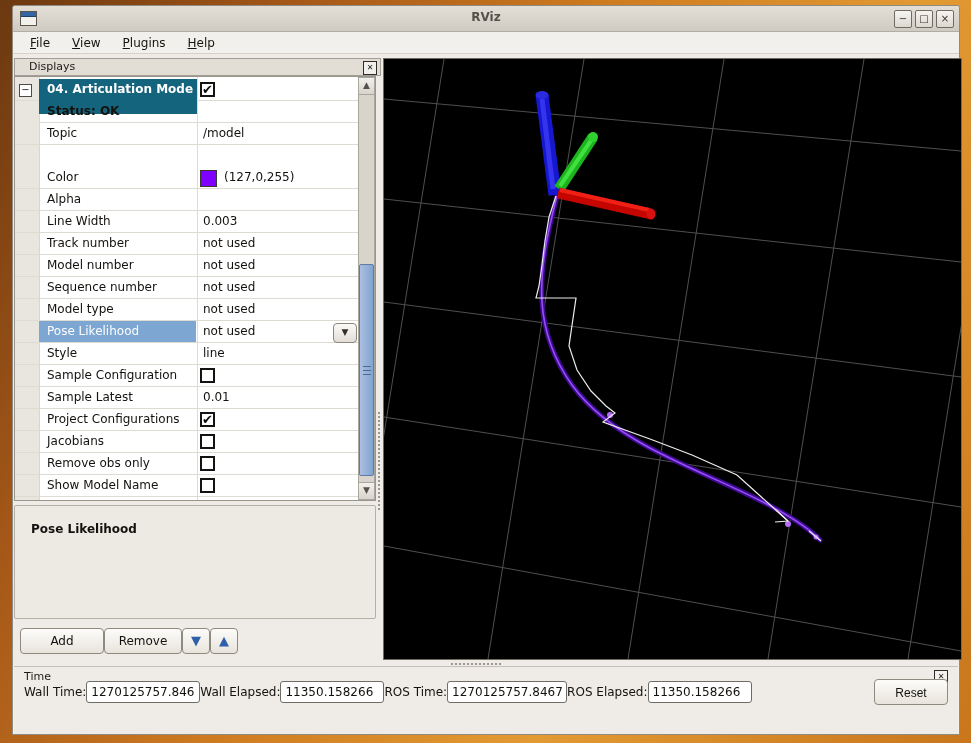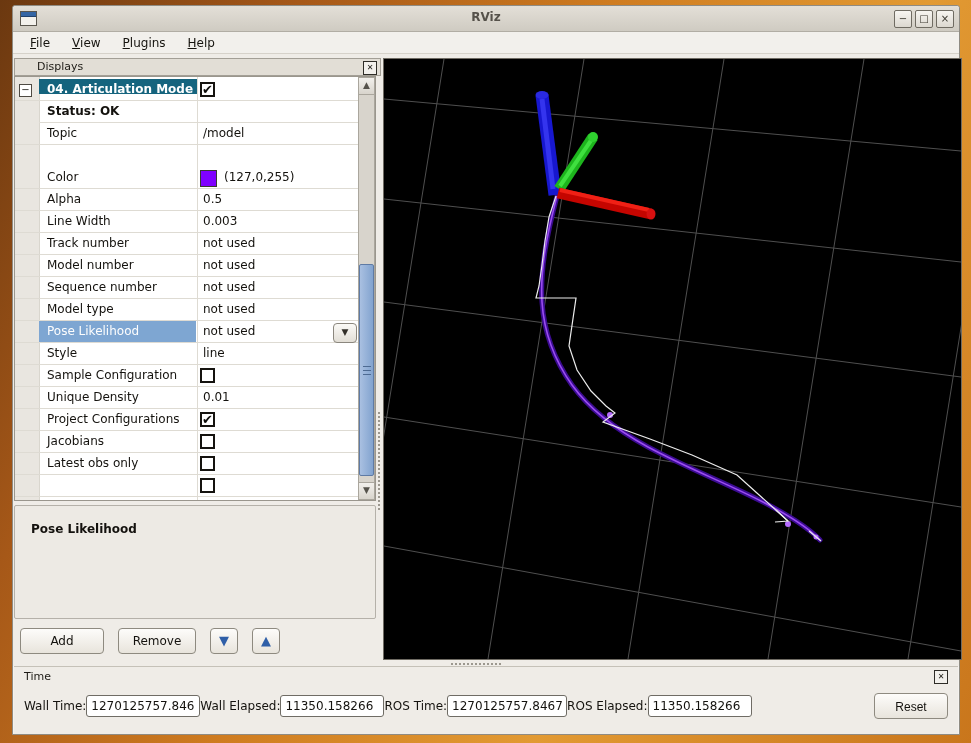--- a/index.html
+++ b/index.html
@@ -21,32 +21,32 @@
   
   .menubar{position:absolute;left:0;top:26px;right:0;height:22px;background:#f2f0ec;border-bottom:1px solid #d6d2ca;
     display:flex;align-items:center;padding-left:8px;gap:4px;box-sizing:border-box;}
   .menuitem{font-size:12px;color:#16140f;padding:2px 9px;}
   
   .main{position:absolute;left:0;top:48px;right:0;bottom:68px;background:#efece7;}
   
   .dpanel{position:absolute;left:1px;top:0;width:367px;height:611px;}
   .dockhead{position:absolute;left:0;top:4px;right:0;height:18px;background:#e2deD6;
     border:1px solid #a39f96;box-sizing:border-box;}
-  .dockhead .t{position:absolute;left:22px;top:1px;font-size:11px;color:#1d1b16;}
+  .dockhead .t{position:absolute;left:14px;top:1px;font-size:11px;color:#1d1b16;}
   .boxx{position:absolute;right:3px;top:2px;width:12px;height:12px;border:1px solid #2e2c27;background:#f2f0ec;
     font-size:8px;font-weight:bold;line-height:11px;text-align:center;color:#1d1b16;}
   .tree{position:absolute;left:0;top:22px;width:362px;height:425px;background:#fff;border:1px solid #9a968d;box-sizing:border-box;}
   .gutter{position:absolute;left:0;top:0;width:24px;bottom:0;background:#e9e6e0;border-right:1px solid #d9d6ce;}
   .vsep{position:absolute;left:182px;top:0;width:1px;bottom:0;background:#dedbd3;}
   .trow{position:absolute;left:0;height:22px;width:344px;border-bottom:1px solid #dedbd3;box-sizing:border-box;}
   .tname{position:absolute;left:24px;top:0;width:157px;height:21px;padding:3px 0 0 8px;font-size:12px;color:#14120e;
     white-space:nowrap;overflow:hidden;box-sizing:border-box;}
   .tval{position:absolute;left:183px;top:0;width:158px;height:21px;padding:3px 0 0 5px;font-size:12px;color:#14120e;
     white-space:nowrap;overflow:hidden;box-sizing:border-box;}
-  .rootlabel{position:absolute;left:24px;top:0;width:158px;height:15px;background:#15647e;color:#fff;
+  .rootlabel{position:absolute;left:24px;top:0;width:158px;height:35px;background:#15647e;color:#fff;
     font-weight:bold;font-size:12px;padding:3px 0 0 8px;white-space:nowrap;overflow:hidden;box-sizing:border-box;}
   .expander{position:absolute;left:4px;top:5px;width:11px;height:11px;border:1px solid #4e4a43;background:#fff;
     font-size:10px;line-height:9px;text-align:center;color:#1d1b16;}
   .cbx{position:absolute;width:15px;height:15px;border:2px solid #15130f;background:#fff;box-sizing:border-box;
     font-size:13px;line-height:11px;font-weight:bold;text-align:center;color:#0c0b08;}
   .swatch{position:absolute;left:185px;top:3px;width:15px;height:15px;background:#7f00ff;border:1px solid #3a3832;}
   .sel .tname{background:#7ea6d2;color:#fdfdfd;}
   .dropbtn{position:absolute;left:318px;top:2px;width:22px;height:18px;border:1px solid #8b8press77e;
     border:1px solid #8b877e;border-radius:4px;background:linear-gradient(#fbfaf7,#e2ded6);
     font-size:9px;text-align:center;line-height:16px;color:#33302a;}
@@ -55,37 +55,37 @@
   .sbar{position:absolute;left:344px;top:22px;width:17px;height:425px;background:#d8d4cc;border:1px solid #aaa69d;box-sizing:border-box;}
   .sbtn{position:absolute;left:0;width:15px;height:16px;background:linear-gradient(#f2f0ec,#d8d4cc);
     border-bottom:1px solid #aaa69d;font-size:9px;text-align:center;line-height:15px;color:#55524b;}
   .sthumb{position:absolute;left:0;width:15px;background:linear-gradient(90deg,#a9c0e1,#82a3cf);
     border:1px solid #5f7ba5;border-radius:2px;box-sizing:border-box;}
   .grip{position:absolute;left:3px;width:8px;height:1px;background:#4d6globe78a;background:#4d6a92;}
   
   .descbox{position:absolute;left:0;top:451px;width:362px;height:114px;background:#edeae4;
     border:1px solid #b5b1a9;border-radius:2px;box-sizing:border-box;}
   .descbox .dt{position:absolute;left:16px;top:16px;font-size:12px;font-weight:bold;color:#14120e;}
-  .btnrow{position:absolute;left:6px;top:574px;display:flex;gap:14px;}
+  .btnrow{position:absolute;left:6px;top:574px;display:flex;}
   .btn{height:26px;border:1px solid #8e8a80;border-radius:4px;background:linear-gradient(#fdfcfa,#e8e4dc);
     font-size:12px;color:#14120e;text-align:center;line-height:24px;box-sizing:border-box;}
   .arrowglyph{font-size:13px;color:#2f5fa8;line-height:24px;}
   
   .viewport{position:absolute;left:370px;top:4px;width:577px;height:600px;background:#000;
     border:1px solid #6f6b63;box-sizing:content-box;}
   
   .vdots{position:absolute;left:364px;top:357px;width:5px;height:100px;
     background-image:radial-gradient(#9b978e 32%,transparent 33%);background-size:4px 4px;}
   .hdots{position:absolute;left:437px;top:608px;width:52px;height:5px;
     background-image:radial-gradient(#9b978e 32%,transparent 33%);background-size:4px 4px;}
   
   .tpanel{position:absolute;left:1px;right:1px;bottom:0;height:67px;background:#efece7;border-top:1px solid #c5c1b8;}
   .tpanel .dockhead2{position:absolute;left:2px;right:2px;top:2px;height:16px;text-decoration:underline;}
   .tpanel .t{position:absolute;left:8px;top:1px;font-size:11px;color:#1d1b16;}
-  .trowflex{position:absolute;left:10px;right:10px;top:26px;height:26px;display:flex;align-items:center;}
+  .trowflex{position:absolute;left:10px;right:10px;top:12px;height:26px;display:flex;align-items:center;}
   .flabel{font-size:12px;color:#14120e;white-space:nowrap;}
   .tinput{height:22px;border:1px solid #6f6c65;border-radius:3px;background:#fff;font-size:12px;color:#14120e;
     padding:0 4px;box-sizing:border-box;font-family:"DejaVu Sans","Liberation Sans",sans-serif;}
   .resetbtn{margin-left:auto;width:74px;}
 </style>
 </head>
 <body>
 
 <div class="desktop">
   <div class="window">
@@ -135,21 +135,20 @@
           <div class="trow" style="top:24px;left:24px;width:320px">
             <span class="statusrow" style="display:block">Status: OK</span>
           </div>
           <div class="trow" style="top:90px">
             <div class="tname">Color</div>
             <span class="swatch"></span>
             <div class="tval" style="left:204px;width:137px">(127,0,255)</div>
           </div>
           <div class="trow" style="top:112px">
             <div class="tname">Alpha</div>
-            <div class="tval">0.5</div>
           </div>
           <div class="trow" style="top:134px">
             <div class="tname">Line Width</div>
             <div class="tval">0.003</div>
           </div>
           <div class="trow" style="top:156px">
             <div class="tname">Track number</div>
             <div class="tval">not used</div>
           </div>
           <div class="trow" style="top:178px">
@@ -171,36 +170,37 @@
           </div>
           <div class="trow" style="top:266px">
             <div class="tname">Style</div>
             <div class="tval">line</div>
           </div>
           <div class="trow" style="top:288px">
             <div class="tname">Sample Configuration</div>
             <span class="cbx" style="left:185px;top:3px"></span>
           </div>
           <div class="trow" style="top:310px">
-            <div class="tname">Unique Density</div>
+            <div class="tname">Sample Latest</div>
             <div class="tval">0.01</div>
           </div>
           <div class="trow" style="top:332px">
             <div class="tname">Project Configurations</div>
             <span class="cbx" style="left:185px;top:3px">✔</span>
           </div>
           <div class="trow" style="top:354px">
             <div class="tname">Jacobians</div>
             <span class="cbx" style="left:185px;top:3px"></span>
           </div>
           <div class="trow" style="top:376px">
-            <div class="tname">Latest obs only</div>
+            <div class="tname">Remove obs only</div>
             <span class="cbx" style="left:185px;top:3px"></span>
           </div>
           <div class="trow" style="top:398px">
+            <div class="tname">Show Model Name</div>
             <span class="cbx" style="left:185px;top:3px"></span>
           </div>
 
           <div class="sbar" style="left:343px;top:0;height:423px">
             <div class="sbtn" style="top:0">▲</div>
             <div class="sthumb" style="top:186px;height:212px">
               <span class="grip" style="top:101px"></span>
                 <span class="grip" style="top:105px"></span>
                 <span class="grip" style="top:109px"></span>
             </div>

